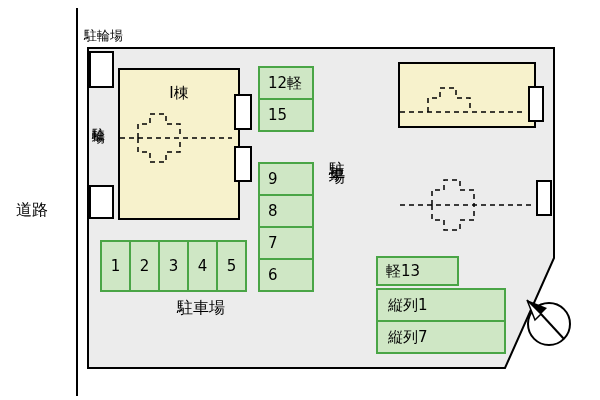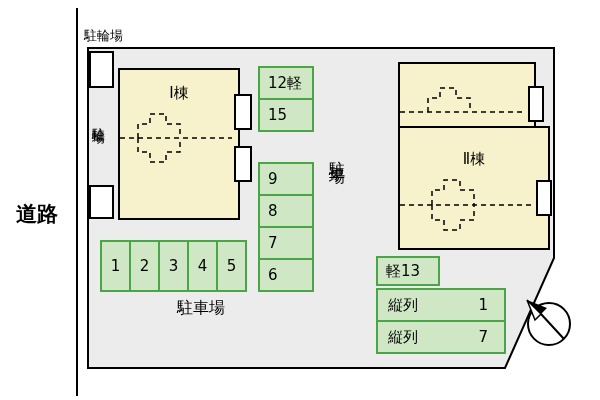--- a/index.html
+++ b/index.html
@@ -3,40 +3,40 @@
 <meta charset="utf-8">
 <style>
   html,body { margin:0; padding:0; background:#ffffff; }
   body { font-family: "DejaVu Sans", "Liberation Sans", sans-serif; color:#000; }
   .stage { position:relative; width:600px; height:400px; background:#fff; overflow:hidden; }
   .layer { position:absolute; left:0; top:0; width:600px; height:400px; pointer-events:none; }
   .base { z-index:0; }
   .detail { z-index:2; }
   .abs { position:absolute; box-sizing:border-box; }
   .road-line { left:76px; top:8px; width:2px; height:388px; background:#000; z-index:1; }
-  .road-label { left:16px; top:200px; font-size:21px; z-index:4;font-weight:bold; }
+  .road-label { left:16px; top:200px; font-size:16px; z-index:4; }
   .txt { z-index:4; white-space:nowrap; }
   .bike-top-label { left:84px; top:27px; font-size:13px; }
   .vtext { writing-mode:vertical-rl; text-orientation:upright; z-index:4; }
   .bike-left-label { left:89px; top:117px; font-size:13px; letter-spacing:2px; }
   .wbox { background:#fff; border:2px solid #000; z-index:3; }
   .building { background:#f7f2cc; border:2px solid #000; z-index:1; }
   .b-label { text-align:center; font-size:15px; }
   .b1 { left:118px; top:68px; width:122px; height:152px; }
   .b1 .b-label { margin-top:14px; }
   .b2t { left:398px; top:62px; width:138px; height:66px; }
   .b2b { left:398px; top:126px; width:152px; height:124px; }
   .b2b .b-label { margin-top:22px; }
   .pcell { background:#cfe7c5; border:2px solid #4aa546; z-index:3; display:flex; align-items:center; font-size:15px; }
   .col-cell { left:258px; width:56px; height:34px; padding-left:8px; }
   .row-cell { top:240px; width:31px; height:52px; justify-content:center; padding-left:0; }
   .pcol-label { left:326px; top:148px; font-size:16px; letter-spacing:4px; }
   .prow-label { left:146px; top:298px; width:110px; text-align:center; font-size:16px; z-index:4; }
-  .kei-box { left:376px; top:256px; width:64px; height:30px; padding-left:8px; }
-  .tandem { width:130px; height:34px; left:376px; justify-content:space-between; padding:0 16px 0 10px; }
+  .kei-box { left:376px; top:256px; width:83px; height:30px; padding-left:8px; }
+  .tandem { width:130px; height:34px; left:376px; padding:0 16px 0 10px; }
   .t1 { top:288px; }
   .t2 { top:320px; }
 </style>
 </head>
 <body>
 
 <div class="stage">
 
   <svg class="layer base" viewBox="0 0 600 400">
     <polygon points="88,48 554,48 554,258 505,368 88,368" fill="#ececec" stroke="#000" stroke-width="2"></polygon>
@@ -48,23 +48,20 @@
   <div class="abs txt bike-top-label">駐輪場</div>
   <div class="abs wbox" style="left:89px; top:51px; width:25px; height:37px;"></div>
   <div class="abs vtext bike-left-label">駐輪場</div>
   <div class="abs wbox" style="left:89px; top:185px; width:25px; height:34px;"></div>
 
   <div class="abs building b1">
     <div class="b-label">Ⅰ棟</div>
   </div>
 
   <div class="abs building b2t"></div>
-  <div class="abs building b2b">
-    <div class="b-label">Ⅱ棟</div>
-  </div>
 
   <div class="abs wbox" style="left:234px; top:94px;  width:18px; height:36px;"></div>
   <div class="abs wbox" style="left:234px; top:146px; width:18px; height:36px;"></div>
   <div class="abs wbox" style="left:528px; top:86px;  width:16px; height:36px;"></div>
   <div class="abs wbox" style="left:536px; top:180px; width:16px; height:36px;"></div>
 
   <svg class="layer detail" viewBox="0 0 600 400">
     <g stroke="#000" stroke-width="1.5" fill="none" stroke-dasharray="5 4">
       <path d="M120 138 H232"></path>
       <path d="M138 138 V124 H150 V114 H166 V124 H180 V138"></path>

